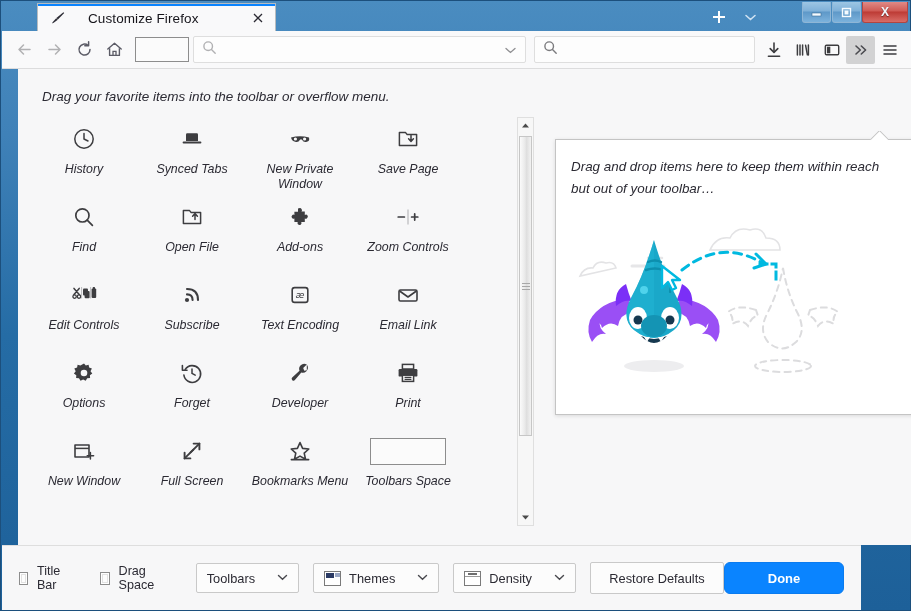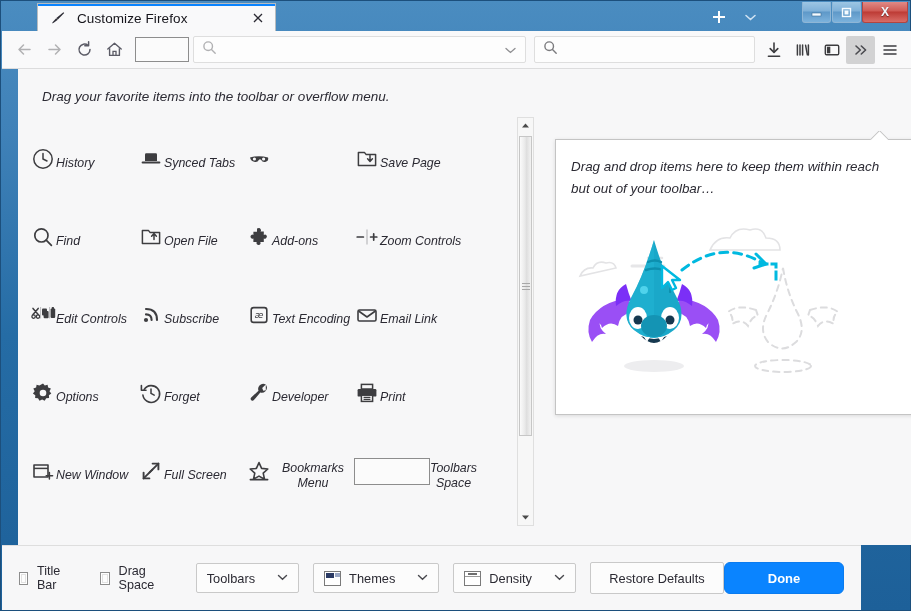--- a/index.html
+++ b/index.html
@@ -44,21 +44,21 @@
     align-items: center;
     padding: 0 8px 0 12px;
   }
   #tab-favicon {
     width: 16px; height: 16px;
     flex: 0 0 16px;
     position: relative;
   }
   #tab-title {
     flex: 1 1 auto;
-    margin-left: 11px;
+    margin-left: 22px;
     font-size: 13.5px;
     color: #15141a;
     white-space: nowrap;
     overflow: hidden;
     letter-spacing: .1px;
   }
   #tab-close {
     flex: 0 0 18px;
     width: 18px; height: 18px;
     display: flex; align-items: center; justify-content: center;
@@ -200,20 +200,21 @@
   #palette {
     display: flex;
     flex-wrap: wrap;
     width: 470px;
   }
   .palette-item {
     width: 108px;
     min-height: 78px;
     padding-top: 10px;
     display: flex;
+    flex-direction: column;
     align-items: center;
   }
   .palette-icon {
     height: 28px;
     display: flex; align-items: center; justify-content: center;
     color: #3d3d40;
   }
   .palette-label {
     margin-top: 9px;
     font-size: 12.4px;
@@ -565,20 +566,21 @@
             <div class="palette-label">Synced Tabs</div>
           </div>
           <div class="palette-item">
             <div class="palette-icon">
               <svg width="26" height="26" viewBox="0 0 26 26">
                 <path d="M4 11.4 q9 -2.4 18 0 q1 3.6 -2.2 4.4 q-3.4 .8 -4.6 -1.8 q-1.2 -1.6 -2.4 0 q-1.2 2.6 -4.6 1.8 q-3.2 -.8 -4.2 -4.4 Z" fill="currentColor"></path>
                 <circle cx="8.4" cy="13" r="1.6" fill="#f7f7f8"></circle>
                 <circle cx="17.6" cy="13" r="1.6" fill="#f7f7f8"></circle>
               </svg>
             </div>
+            <div class="palette-label">New Private Window</div>
           </div>
           <div class="palette-item">
             <div class="palette-icon">
               <svg width="26" height="26" viewBox="0 0 26 26">
                 <path d="M4.4 6.6 L10.6 6.6 L12.2 8.6 L21.6 8.6 L21.6 19.4 L4.4 19.4 Z" stroke="currentColor" stroke-width="1.5" fill="none" stroke-linejoin="round"></path>
                 <path d="M16 9.5 L16 15.2 M13.6 12.8 L16 15.4 L18.4 12.8" stroke="currentColor" stroke-width="1.5" fill="none" stroke-linecap="round" stroke-linejoin="round"></path>
               </svg>
             </div>
             <div class="palette-label">Save Page</div>
           </div>

